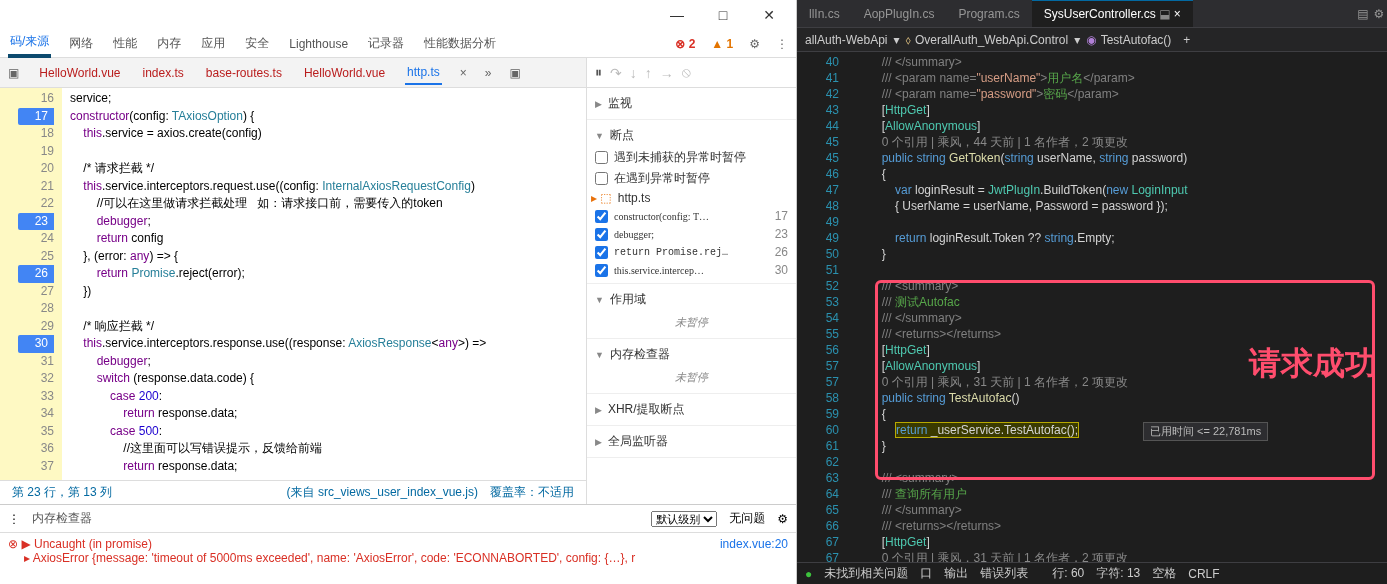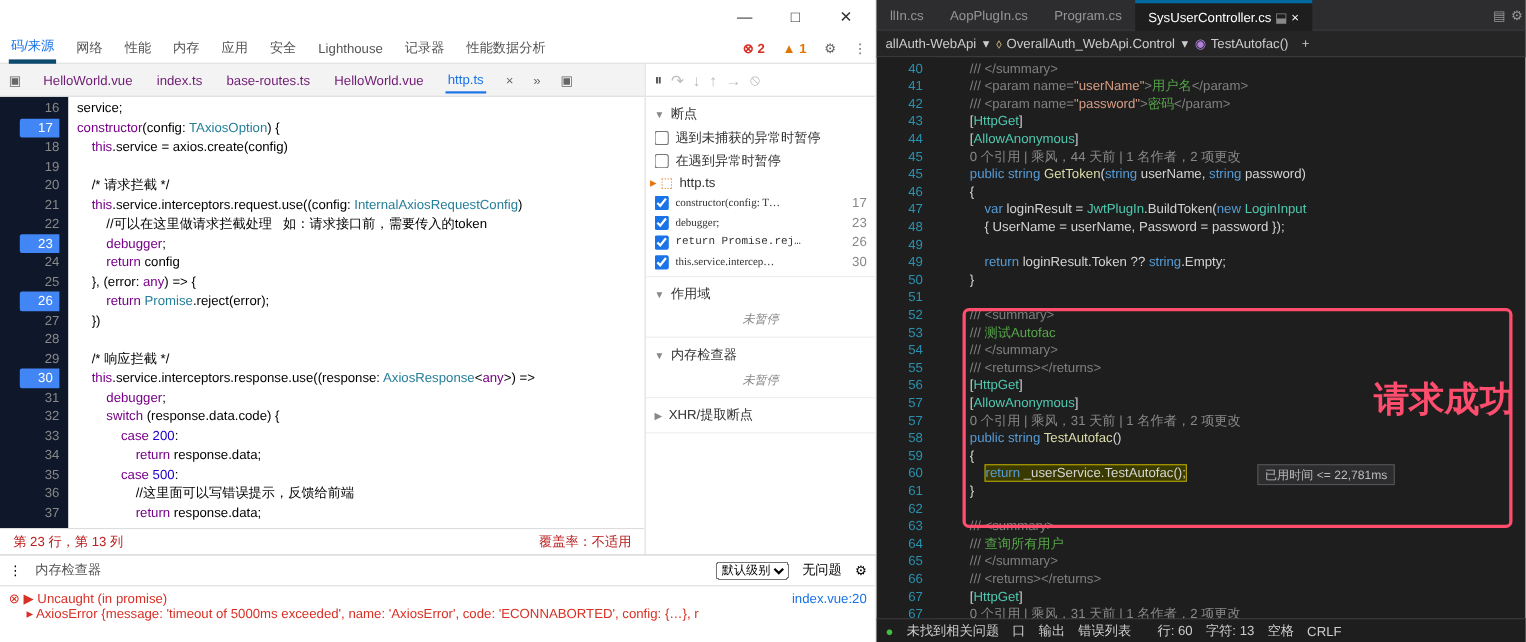--- a/index.html
+++ b/index.html
@@ -10,33 +10,33 @@
 .titlebar .win-btn{width:46px;height:30px;display:flex;align-items:center;justify-content:center;font-size:14px;color:#333}
 .devtools-tabs{height:28px;display:flex;align-items:center;border-bottom:1px solid #ddd;padding:0 8px;gap:16px}
 .devtools-tabs .tab{color:#555;padding:4px 2px;white-space:nowrap}
 .devtools-tabs .tab.active{color:#1a73e8;border-bottom:4px solid #0c4a6e}
 .devtools-tabs .spacer{flex:1}
 .err-badge{color:#d93025;font-weight:bold}
 .warn-badge{color:#e37400;font-weight:bold}
 .devtools-body{flex:1;display:flex;overflow:hidden}
 .source-panel{flex:1;display:flex;flex-direction:column;overflow:hidden}
 .file-tabs{height:30px;display:flex;align-items:center;border-bottom:1px solid #ddd;padding:0 8px;gap:18px;background:#f3f3f3}
-.file-tabs .ftab{color:#701a75;padding:4px 2px}
+.file-tabs .ftab{color:#b91c1c;padding:4px 2px}
 .file-tabs .ftab.active{color:#1a73e8;border-bottom:2px solid #1a73e8;font-weight:500}
 .code-area{flex:1;display:flex;overflow:hidden;font-family:Consolas,monospace}
-.gutter{width:62px;background:#0f172a;text-align:right;padding-right:8px;color:#888;font-size:12px;line-height:17.5px;padding-top:2px}
+.gutter{width:62px;background:#fef9c3;text-align:right;padding-right:8px;color:#888;font-size:12px;line-height:17.5px;padding-top:2px}
 .gutter .ln{height:17.5px}
 .gutter .ln.bp{background:#4285f4;color:#fff;border-radius:2px 0 0 2px;padding-right:6px;margin-left:18px}
 .code-lines{flex:1;overflow:auto;line-height:17.5px;padding-top:2px;white-space:pre;font-size:12px}
 .code-lines .cl{height:17.5px;padding-left:8px}
 .kw{color:#708}
 .com{color:#000000}
 .num{color:#1c00cf}
 .typ{color:#267f99}
-.status-row{height:24px;border-top:1px solid #ddd;display:flex;align-items:center;padding:0 12px;font-size:12px;color:#b91c1c;justify-content:space-between}
+.status-row{height:24px;border-top:1px solid #ddd;display:flex;align-items:center;padding:0 12px;font-size:12px;color:#0369a1;justify-content:space-between}
 .right-side{width:210px;border-left:1px solid #ddd;display:flex;flex-direction:column;background:#fff;overflow:hidden}
 .debug-toolbar{height:30px;display:flex;align-items:center;gap:8px;padding:0 8px;border-bottom:1px solid #ddd;color:#555}
 .debug-toolbar span{font-size:14px}
 .section{border-bottom:1px solid #eee;padding:4px 0}
 .section-hdr{padding:3px 8px;font-size:12px;color:#333;display:flex;align-items:center;gap:4px;cursor:default}
 .section-hdr::before{content:"▶";font-size:9px;color:#888;margin-right:2px}
 .section-hdr.open::before{content:"▼"}
 .bp-item{display:flex;align-items:center;padding:2px 8px;gap:6px;font-size:11px;color:#333}
 .bp-item input{accent-color:#1a73e8}
 .bp-item .lnno{margin-left:auto;color:#888}
@@ -45,21 +45,21 @@
 .bottom-tabs{height:28px;display:flex;align-items:center;padding:0 8px;gap:12px;border-bottom:1px solid #ddd}
 .bottom-tabs .btab{color:#555}
 .bottom-tabs .spacer{flex:1}
 .bottom-tabs select{font-size:11px}
 .console-out{flex:1;padding:4px 8px;font-family:Consolas,monospace;font-size:11px;overflow:hidden}
 .console-out .err-line{color:#d93025}
 .console-out .link{color:#1a73e8;float:right}
 
 .vs-tabs{height:28px;display:flex;align-items:center;background:#2d2d30;border-bottom:1px solid #3e3e42}
 .vs-tab{padding:6px 12px;color:#969696;font-size:12px}
-.vs-tab.active{background:#1e1e1e;color:#fff;border-top:4px solid #0369a1}
+.vs-tab.active{background:#1e1e1e;color:#fff;border-top:1px solid #0369a1}
 .vs-tabs .vspacer{flex:1}
 .vs-sym{width:16px;text-align:center;color:#969696}
 .vs-crumbs{height:24px;display:flex;align-items:center;background:#252526;padding:0 8px;gap:6px;font-size:11px;color:#ccc;border-bottom:1px solid #3e3e42}
 .vs-crumbs .crumb{display:flex;align-items:center;gap:4px}
 .vs-code{flex:1;display:flex;overflow:hidden;font-family:Consolas,monospace;position:relative}
 .vs-gutter{width:54px;text-align:right;padding-right:12px;color:#2b91af;font-size:12px;line-height:16px;padding-top:2px;background:#1e1e1e}
 .vs-gutter .vln{height:16px}
 .vs-lines{flex:1;line-height:16px;padding-top:2px;white-space:pre;font-size:12px}
 .vs-lines .vcl{height:16px;padding-left:4px}
 .vkw{color:#569cd6}
@@ -136,33 +136,37 @@
             <div class="ln">34</div>
             <div class="ln">35</div>
             <div class="ln">36</div>
             <div class="ln">37</div>
           </div>
         <div class="code-lines" id="codelines"><div class="cl">service;</div><div class="cl"><span class="kw">constructor</span>(config: <span class="typ">TAxiosOption</span>) {</div><div class="cl">    <span class="kw">this</span>.service = axios.create(config)</div><div class="cl"></div><div class="cl">    <span class="com">/* 请求拦截 */</span></div><div class="cl">    <span class="kw">this</span>.service.interceptors.request.use((config: <span class="typ">InternalAxiosRequestConfig</span>)</div><div class="cl">        <span class="com">//可以在这里做请求拦截处理   如：请求接口前，需要传入的token</span></div><div class="cl">        <span class="kw">debugger</span>;</div><div class="cl">        <span class="kw">return</span> config</div><div class="cl">    }, (error: <span class="kw">any</span>) =&gt; {</div><div class="cl">        <span class="kw">return</span> <span class="typ">Promise</span>.reject(error);</div><div class="cl">    })</div><div class="cl"></div><div class="cl">    <span class="com">/* 响应拦截 */</span></div><div class="cl">    <span class="kw">this</span>.service.interceptors.response.use((response: <span class="typ">AxiosResponse</span>&lt;<span class="kw">any</span>&gt;) =&gt;</div><div class="cl">        <span class="kw">debugger</span>;</div><div class="cl">        <span class="kw">switch</span> (response.data.code) {</div><div class="cl">            <span class="kw">case</span> <span class="num">200</span>:</div><div class="cl">                <span class="kw">return</span> response.data;</div><div class="cl">            <span class="kw">case</span> <span class="num">500</span>:</div><div class="cl">                <span class="com">//这里面可以写错误提示，反馈给前端</span></div><div class="cl">                <span class="kw">return</span> response.data;</div></div>
       </div>
       <div class="status-row">
         <span>第 23 行，第 13 列</span>
         <span style="display:flex;gap:12px">
+          <span><span>(来自 src_views_user_index_vue.js)</span></span>
           <span>覆盖率：不适用</span>
         </span>
       </div>
     </div>
     <div class="right-side">
       <div class="debug-toolbar">
         <span>⏸</span>
         <span style="color:#bbb">↷</span>
         <span style="color:#bbb">↓</span>
         <span style="color:#bbb">↑</span>
         <span style="color:#bbb">→</span>
         <span style="color:#bbb">⦸</span>
       </div>
+      <div class="section">
+          <div class="section-hdr">监视</div>
+        </div>
       <div class="section">
         <div class="section-hdr open">断点</div>
         <div class="bp-item">
             <input type="checkbox" style="">
             <span>遇到未捕获的异常时暂停</span>
           </div>
         <div class="bp-item">
             <input type="checkbox" style="">
             <span>在遇到异常时暂停</span>
           </div>
@@ -196,20 +200,23 @@
       <div class="section">
         <div class="section-hdr open">作用域</div>
         <div class="paused-state">未暂停</div>
       </div>
       <div class="section">
         <div class="section-hdr open">内存检查器</div>
         <div class="paused-state">未暂停</div>
       </div>
       <div class="section">
           <div class="section-hdr">XHR/提取断点</div>
+        </div>
+      <div class="section">
+          <div class="section-hdr">全局监听器</div>
         </div>
 
     </div>
   </div>
   <div class="bottom-panel">
     <div class="bottom-tabs">
       <span>⋮</span>
       <span class="btab">内存检查器</span>
       <span class="spacer"></span>
       <select><option>默认级别</option></select>

